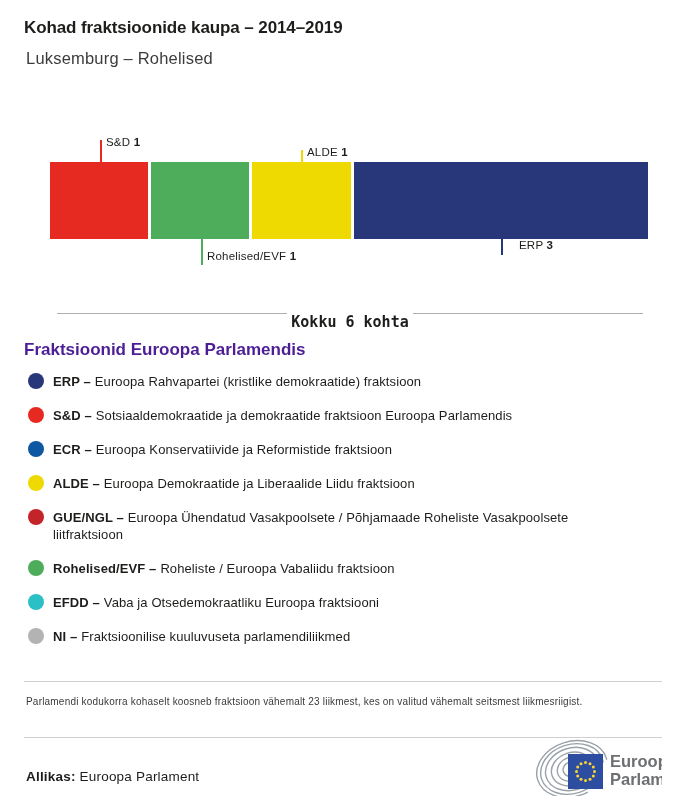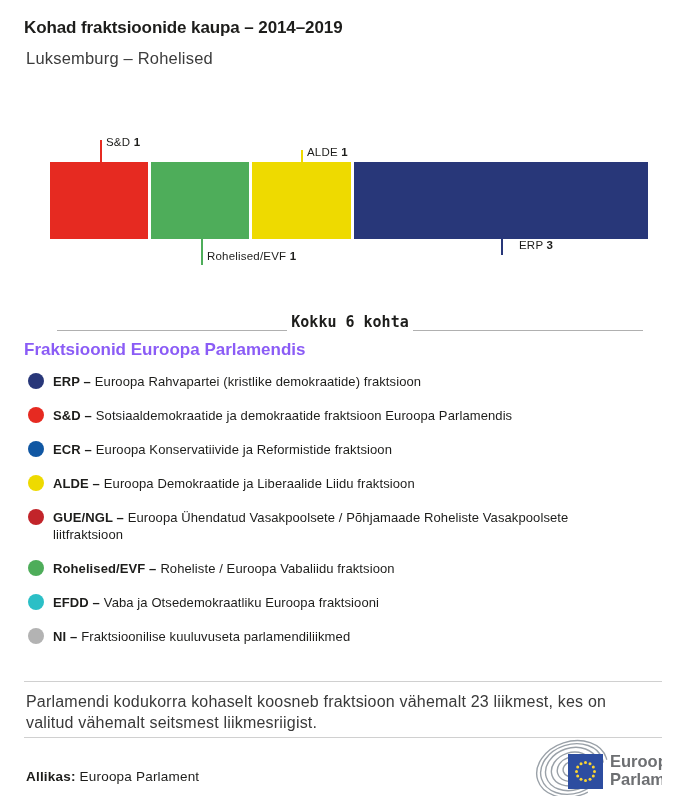--- a/index.html
+++ b/index.html
@@ -18,35 +18,35 @@
   .callout b{font-weight:700;}
   #tick-sd{left:100px;top:140px;height:22px;}
   #callout-sd{left:106px;top:136px;}
   #tick-alde{left:301px;top:150px;height:12px;}
   #callout-alde{left:307px;top:146px;}
   #tick-roh{left:201px;top:239px;height:26px;}
   #callout-roh{left:207px;top:250px;}
   #tick-erp{left:501px;top:239px;height:16px;}
   #callout-erp{left:507px;top:239px;padding-left:12px;}
 
-  .total-row{position:absolute;top:313px;left:57px;width:586px;display:flex;align-items:flex-end;gap:4px;}
+  .total-row{position:absolute;top:313px;left:57px;width:586px;display:flex;align-items:flex-start;gap:4px;}
   .total-line{flex:1;height:1px;background:#b0b0b0;}
   .total-text{font-family:"DejaVu Sans Mono",monospace;font-weight:700;font-size:15px;color:#1d1d1b;white-space:nowrap;}
 
-  .legend-heading{position:absolute;left:24px;top:340px;font-size:17px;font-weight:700;color:#8b5cf6;}
+  .legend-heading{position:absolute;left:24px;top:340px;font-size:17px;font-weight:700;color:#4c1d95;}
   .legend{position:absolute;left:28px;top:373px;width:648px;}
   .legend-row{display:flex;align-items:flex-start;margin-bottom:17px;font-size:13px;line-height:17px;}
   .legend-dot{width:16px;height:16px;border-radius:50%;flex:0 0 16px;margin-right:9px;background:#999;}
   .legend-text{max-width:565px;letter-spacing:0.1px;}
   .legend-abbr{font-weight:700;margin-right:4px;margin-top:16px;}
 
   .hr{position:absolute;left:24px;width:652px;height:1px;background:#d0d0d0;}
   #hr-top{top:681px;}
   #hr-bottom{top:737px;}
-  .footnote{position:absolute;left:26px;top:691px;width:600px;font-size:16px;line-height:21px;color:#3a3a3a;letter-spacing:0.2px;}
+  .footnote{position:absolute;left:26px;top:691px;width:600px;font-size:10px;line-height:21px;color:#3a3a3a;letter-spacing:0.2px;}
 
   .source{position:absolute;left:26px;top:769px;font-size:13.5px;color:#1d1d1b;letter-spacing:0.2px;}
   .source b{font-weight:700;}
 
   .logo{position:absolute;left:532px;top:738px;width:150px;height:58px;}
   .logo svg{display:block;}
   .logo-text{font-family:"Liberation Sans",sans-serif;font-weight:700;font-size:16.5px;fill:#6d6f72;}
 </style>
 </head>
 <body>

